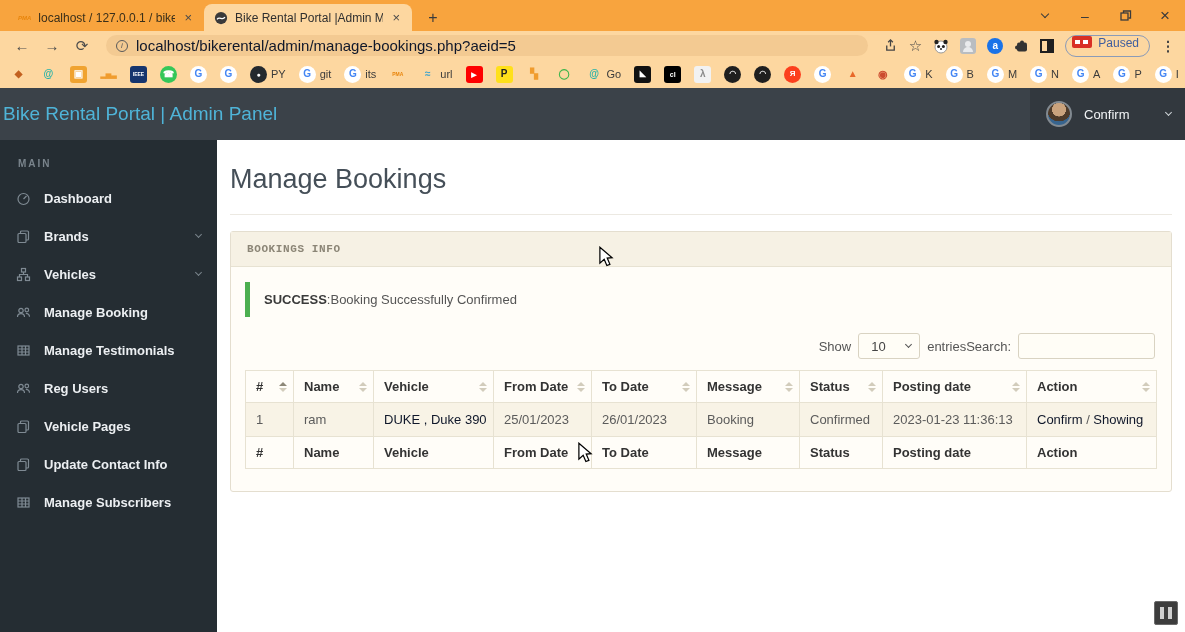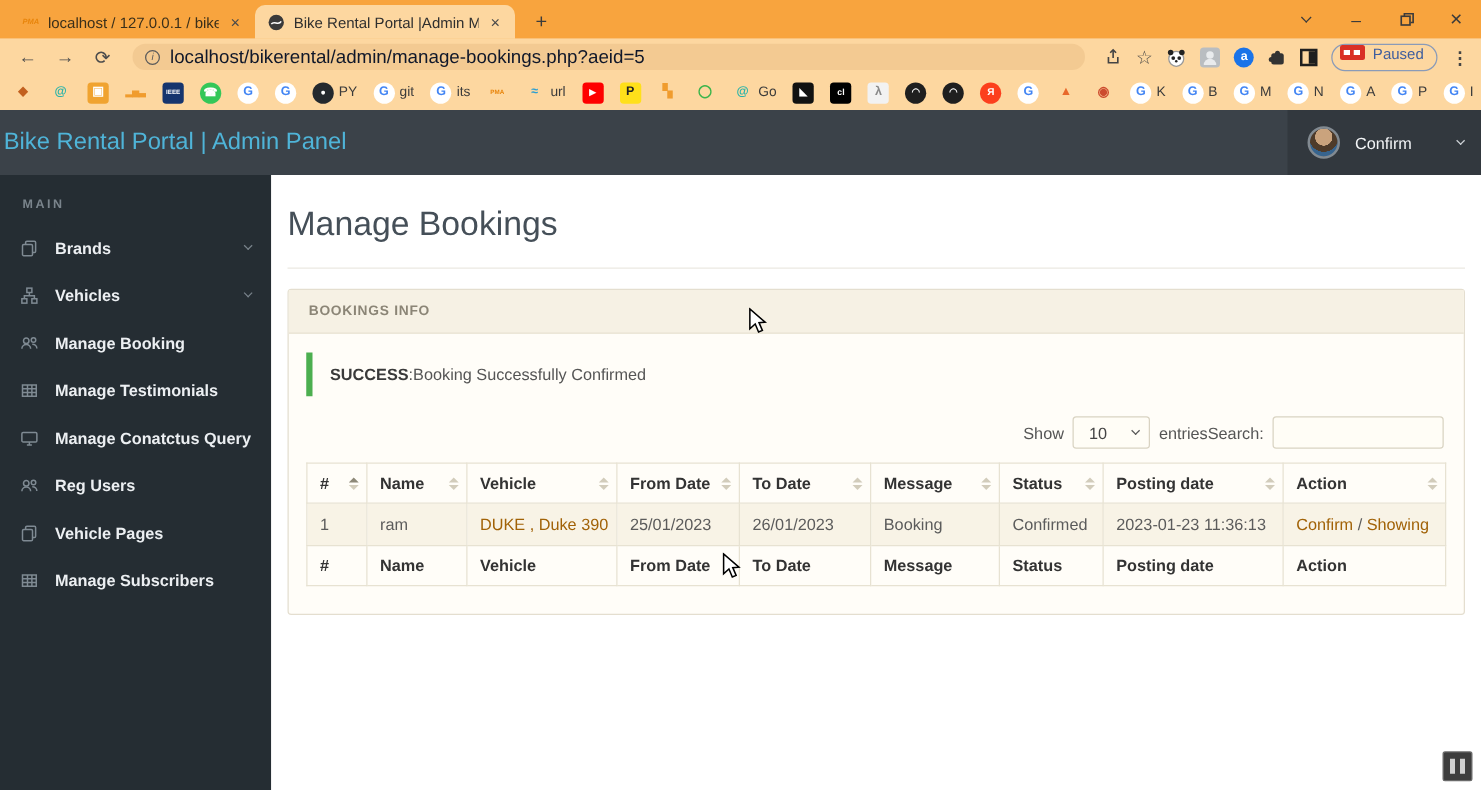--- a/index.html
+++ b/index.html
@@ -59,21 +59,21 @@
   .side-item { height:38px; display:flex; align-items:center; gap:13px; padding:0 16px; cursor:default; }
   .side-item svg { flex:none; }
   .side-item .lbl { font-size:13px; font-weight:600; color:#eceff2; }
   .side-item .chev { margin-left:auto; color:#7a848c; width:5px; height:5px; }
 
   .content { flex:1; background:#fff; padding:22px 14px 0 13px; position:relative; }
   .page-title { font-size:27px; font-weight:400; color:#454f58; line-height:34px; margin-bottom:18px; }
   .title-hr { border:none; border-top:1px solid #ece9e2; }
 
   .panel { margin-top:16px; border:1px solid #e4decf; border-radius:3px; background:#fffdf8; }
-  .panel-header { padding:11px 16px; background:#f6f1e4; border-bottom:1px solid #e7e2d2; font-size:11px; font-weight:600; letter-spacing:.6px; color:#8b8576; }
+  .panel-header { padding:11px 16px; background:#f6f1e4; border-bottom:1px solid #e7e2d2; font-size:11px; font-weight:600; letter-spacing:.6px; color:#8b8576;font-family:Liberation Mono, monospace; }
   .panel-body { padding:15px 14px 22px; }
 
   .alert { border-left:5px solid #4caf50; padding:10px 14px; font-size:13px; color:#555; margin-bottom:16px; }
   .alert b { color:#3a3a3a; }
 
   .controls { display:flex; justify-content:flex-end; align-items:center; margin:4px 2px 11px; font-size:13px; color:#555; }
   .ctrl-left, .ctrl-right { display:flex; align-items:center; gap:7px; }
   .select-box { width:62px; height:26px; border:1px solid #d9d3c2; border-radius:3px; background:#fffdf6; display:flex; align-items:center; padding:0 8px 0 12px; font-size:13px; color:#444; }
   .select-box .chev { margin-left:auto; color:#555; width:5px; height:5px; }
   .search-input { width:137px; height:26px; border:1px solid #d9d3c2; border-radius:3px; background:#fffdf6; outline:none; padding:0 6px; font-size:13px; font-family:"Liberation Sans",sans-serif; }
@@ -81,21 +81,21 @@
   table.dt { width:100%; border-collapse:collapse; table-layout:fixed; font-size:13px; }
   table.dt th, table.dt td { border:1px solid #e7e2d2; padding:8px 10px; text-align:left; overflow:hidden; white-space:nowrap; }
   table.dt thead th { color:#333; font-weight:bold; position:relative; padding-right:22px; }
   table.dt tbody td { color:#5b5b5b; background:#f8f3e6; padding:9px 10px; }
   table.dt tfoot th { color:#333; font-weight:bold; background:#fffdf8; }
   .sort { position:absolute; right:6px; top:50%; transform:translateY(-50%); display:flex; flex-direction:column; gap:2px; }
   .sort i { display:block; width:0; height:0; border-left:4px solid transparent; border-right:4px solid transparent; }
   .sort .up { border-bottom:4px solid #d2ccbb; }
   .sort .dn { border-top:4px solid #d2ccbb; }
   .sort.asc .up { border-bottom-color:#8d8878; }
-  a.tlink { color:#a16207; text-decoration:none; }
+  a.tlink { color:#0f172a; text-decoration:none; }
 
   .table-foot { display:flex; justify-content:space-between; align-items:center; margin-top:13px; }
   .summary { font-size:13px; color:#5d5d5d; }
   .pager { display:flex; border-radius:4px; overflow:hidden; border:1px solid #e6dfcc; }
   .pager span { display:flex; align-items:center; justify-content:center; height:32px; font-size:11px; letter-spacing:.5px; }
   .pg-prev { width:76px; background:#f7f2e5; color:#bcb5a2; border-right:1px solid #e6dfcc; }
   .pg-cur { width:31px; background:#d9d1bb; color:#4e4839; font-size:12px; }
   .pg-next { width:52px; background:#f7f2e5; color:#bcb5a2; border-left:1px solid #e6dfcc; }
 
   .pause-overlay { position:absolute; right:7px; bottom:7px; width:24px; height:24px; background:#3d3d3d; border:1px solid #6a6a6a; border-radius:2px; display:flex; align-items:center; justify-content:center; gap:4px; }
@@ -309,20 +309,27 @@
     </div>
   </div>
 
   <div class="bodyrow">
 
     <div class="sidebar">
       <div class="side-label">MAIN</div>
 
       <div class="side-item">
         <svg width="15" height="15" viewBox="0 0 15 15" fill="none" stroke="#7f8a93" stroke-width="1.2">
+            <circle cx="7.5" cy="8" r="5.5"></circle>
+            <path d="M7.5 8 L10.5 5"></path>
+          </svg>
+        <span class="lbl">Dashboard</span>
+      </div>
+      <div class="side-item">
+        <svg width="15" height="15" viewBox="0 0 15 15" fill="none" stroke="#7f8a93" stroke-width="1.2">
             <rect x="4.5" y="2" width="8" height="9" rx="1"></rect>
             <rect x="2" y="4.5" width="8" height="9" rx="1" fill="#252d33"></rect>
           </svg>
         <span class="lbl">Brands</span>
         <i class="chev"></i>
       </div>
       <div class="side-item">
         <svg width="15" height="15" viewBox="0 0 15 15" fill="none" stroke="#7f8a93" stroke-width="1.2">
             <rect x="5.5" y="1.5" width="4" height="3.5"></rect>
             <rect x="1.5" y="10" width="4" height="3.5"></rect>
@@ -343,40 +350,40 @@
       </div>
       <div class="side-item">
         <svg width="15" height="15" viewBox="0 0 15 15" fill="none" stroke="#7f8a93" stroke-width="1.2">
             <rect x="2" y="3" width="11" height="9"></rect>
             <path d="M2 6h11 M2 9h11 M6 3v9 M9.5 3v9"></path>
           </svg>
         <span class="lbl">Manage Testimonials</span>
       </div>
       <div class="side-item">
         <svg width="15" height="15" viewBox="0 0 15 15" fill="none" stroke="#7f8a93" stroke-width="1.2">
-            <rect x="1.5" y="3" width="12" height="7.5" rx="1"></rect>
-            <path d="M5.5 13h4 M7.5 10.5V13"></path>
-          </svg>
-        <span class="lbl">Manage Conatctus Query</span>
-      </div>
-      <div class="side-item">
-        <svg width="15" height="15" viewBox="0 0 15 15" fill="none" stroke="#7f8a93" stroke-width="1.2">
             <circle cx="5" cy="5.5" r="2.2"></circle>
             <path d="M1.5 12c0-2 1.6-3.4 3.5-3.4S8.5 10 8.5 12"></path>
             <circle cx="10.8" cy="5" r="1.8"></circle>
             <path d="M9.8 8.3c2 0 3.7 1.5 3.7 3.5"></path>
           </svg>
         <span class="lbl">Reg Users</span>
       </div>
       <div class="side-item">
         <svg width="15" height="15" viewBox="0 0 15 15" fill="none" stroke="#7f8a93" stroke-width="1.2">
             <rect x="4.5" y="2" width="8" height="9" rx="1"></rect>
             <rect x="2" y="4.5" width="8" height="9" rx="1" fill="#252d33"></rect>
           </svg>
         <span class="lbl">Vehicle Pages</span>
+      </div>
+      <div class="side-item">
+        <svg width="15" height="15" viewBox="0 0 15 15" fill="none" stroke="#7f8a93" stroke-width="1.2">
+            <rect x="4.5" y="2" width="8" height="9" rx="1"></rect>
+            <rect x="2" y="4.5" width="8" height="9" rx="1" fill="#252d33"></rect>
+          </svg>
+        <span class="lbl">Update Contact Info</span>
       </div>
       <div class="side-item">
         <svg width="15" height="15" viewBox="0 0 15 15" fill="none" stroke="#7f8a93" stroke-width="1.2">
             <rect x="2" y="3" width="11" height="9"></rect>
             <path d="M2 6h11 M2 9h11 M6 3v9 M9.5 3v9"></path>
           </svg>
         <span class="lbl">Manage Subscribers</span>
       </div>
     </div>
 

